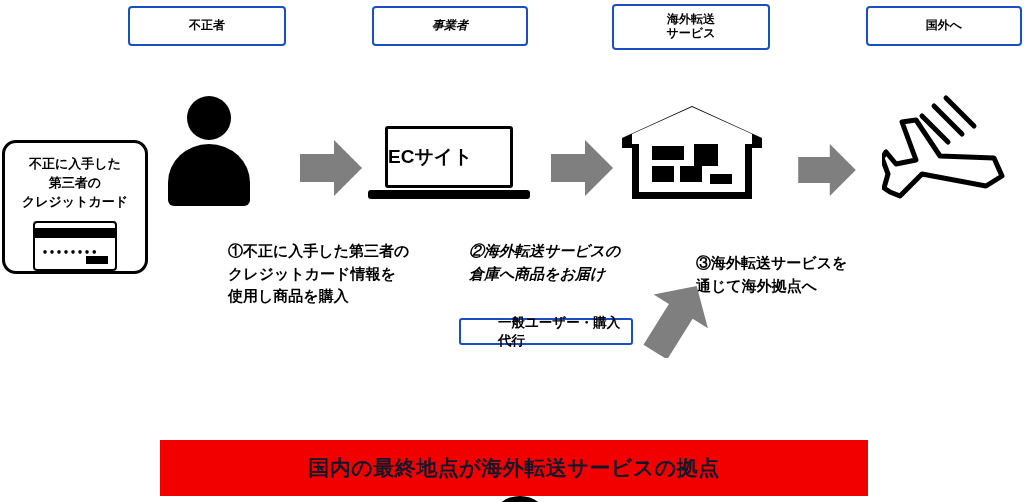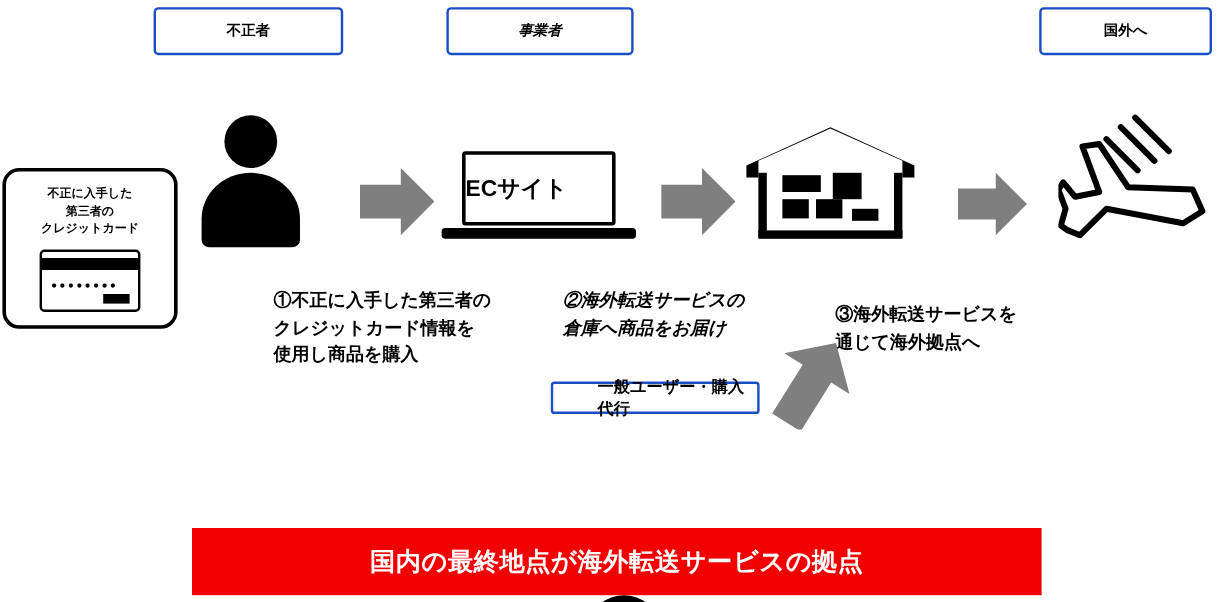--- a/index.html
+++ b/index.html
@@ -42,21 +42,21 @@
     border: 3px solid #000000;
     border-radius: 14px;
     background: #ffffff;
     box-sizing: border-box;
     display: flex;
     flex-direction: column;
     align-items: center;
     padding-top: 12px;
   }
   .card-box .card-text {
-    font-size: 10px;
+    font-size: 13px;
     font-weight: bold;
     line-height: 1.45;
     text-align: center;
     white-space: pre-line;
   }
   .credit-card {
     width: 84px;
     height: 52px;
     border: 2.5px solid #000000;
     border-radius: 4px;
@@ -143,40 +143,42 @@
     font-weight: bold;
     display: flex;
     align-items: center;
     justify-content: center;
     box-sizing: border-box;
   }
 
   
   .red-banner {
     background: #f20000;
-    color: #ffffff;
+    color: #0f172a;
     font-size: 21px;
     font-weight: bold;
     display: flex;
     align-items: center;
     justify-content: center;
     letter-spacing: 0.5px;
   }
 </style>
 </head>
 <body>
 
 <div id="stage">
 
   <div class="abs hdr-box" style="left:128px; top:6px; width:158px; height:40px;">不正者</div>
 
   <div class="abs hdr-box" style="left:372px; top:6px; width:156px; height:40px;font-style:italic;">事業者</div>
 
-
-  <div class="abs hdr-box" style="left:866px; top:6px; width:144px; height:40px;">国外へ</div>
+  <div class="abs hdr-box" style="left:612px; top:4px; width:158px; height:46px;">海外転送
+サービス</div>
+
+  <div class="abs hdr-box" style="left:866px; top:6px; width:156px; height:40px;">国外へ</div>
 
   <div class="abs card-box" style="left:2px; top:140px; width:146px; height:134px;">
     <div class="card-text">不正に入手した
 第三者の
 クレジットカード</div>
     <div class="credit-card">
       <div class="stripe"></div>
       <div class="digits">••••••••</div>
       <div class="chip"></div>
     </div>

